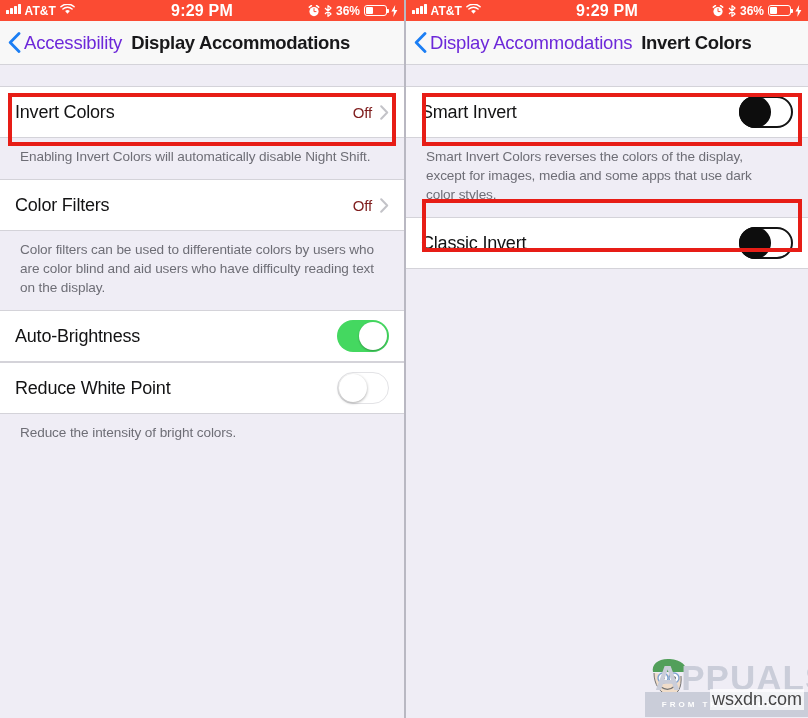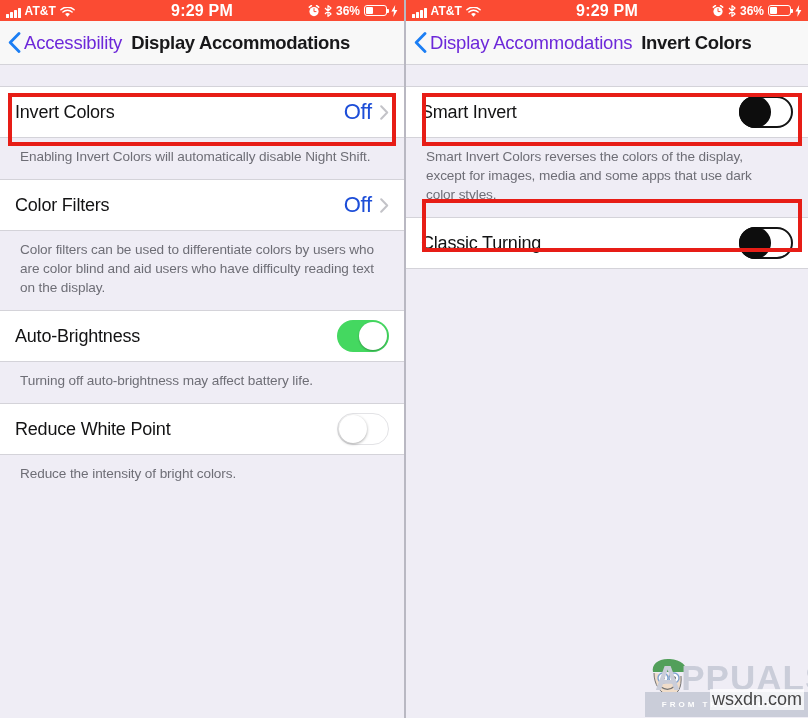--- a/index.html
+++ b/index.html
@@ -38,21 +38,21 @@
     display: flex;
     align-items: center;
     padding: 0 6px;
     font-size: 12px;
     font-weight: bold;
     box-sizing: border-box;
     position: relative;
   }
   .sb-left {
     display: flex;
-    align-items: flex-end;
+    align-items: flex-start;
     gap: 4px;
   }
   .sb-center {
     position: absolute;
     left: 0; right: 0;
     text-align: center;
     font-size: 16px;
     font-weight: bold;
     letter-spacing: 0.2px;
   }
@@ -156,22 +156,22 @@
     color: #131314;
     letter-spacing: -0.2px;
   }
   .row-right {
     margin-left: auto;
     display: flex;
     align-items: center;
     gap: 8px;
   }
   .row-value {
-    font-size: 22px;
-    color: #1d4ed8;
+    font-size: 15px;
+    color: #7f1d1d;
     letter-spacing: -0.2px;
   }
   .disclosure {
     width: 9px; height: 15px;
     flex: 0 0 auto;
   }
 
   .footnote {
     font-size: 13.6px;
     color: #6e6e76;
@@ -367,21 +367,20 @@
     <div class="footnote">Color filters can be used to differentiate colors by users who are color blind and aid users who have difficulty reading text on the display.</div>
 
     <div class="row">
       <span class="row-label">Auto-Brightness</span>
       <span class="row-right">
         <span class="toggle-on">
             <span class="knob"></span>
           </span>
       </span>
     </div>
-    <div class="footnote">Turning off auto-brightness may affect battery life.</div>
 
     <div class="row">
       <span class="row-label">Reduce White Point</span>
       <span class="row-right">
         <span class="toggle-off">
             <span class="knob"></span>
           </span>
       </span>
     </div>
     <div class="footnote">Reduce the intensity of bright colors.</div>
@@ -440,21 +439,21 @@
       <span class="row-label">Smart Invert</span>
       <span class="row-right">
         <span class="toggle-dark">
             <span class="knob"></span>
           </span>
       </span>
     </div>
     <div class="footnote">Smart Invert Colors reverses the colors of the display, except for images, media and some apps that use dark color styles.</div>
 
     <div class="row">
-      <span class="row-label">Classic Turning</span>
+      <span class="row-label">Classic Invert</span>
       <span class="row-right">
         <span class="toggle-dark">
             <span class="knob"></span>
           </span>
       </span>
     </div>
 
     <div class="hl" style="left:16px; top:93px; width:380px; height:53px;"></div>
     <div class="hl" style="left:16px; top:199px; width:380px; height:53px;"></div>
 

